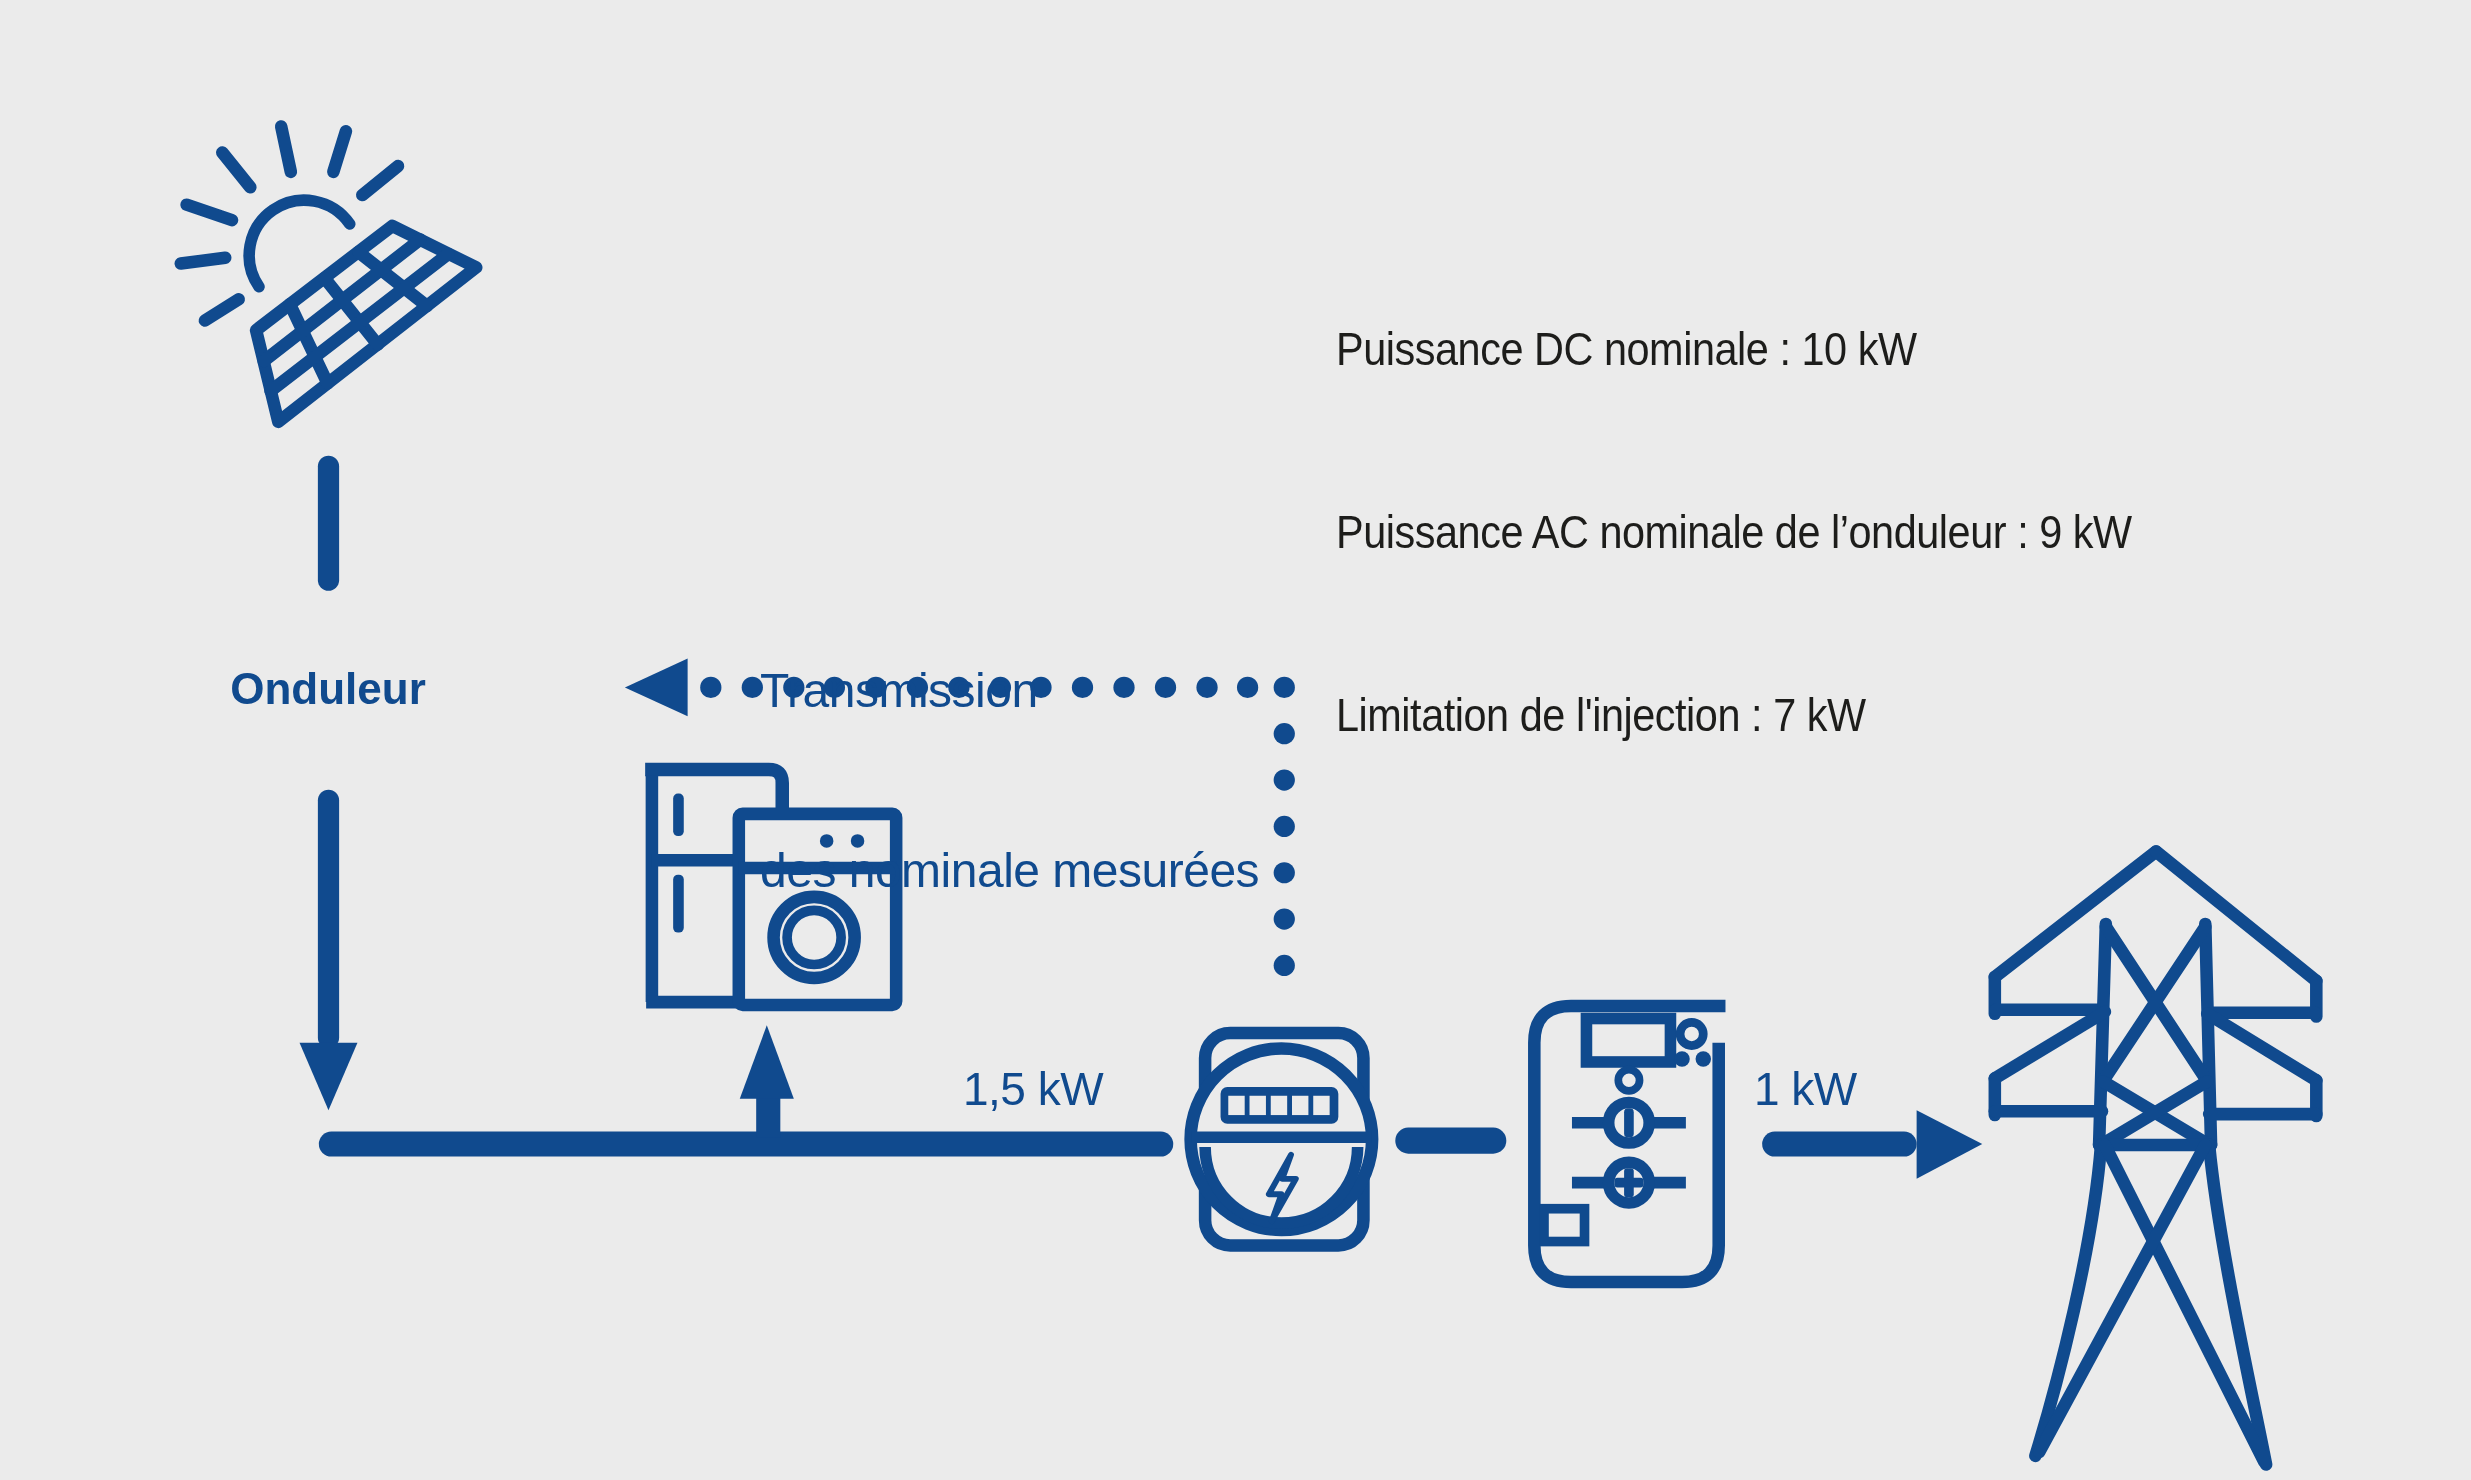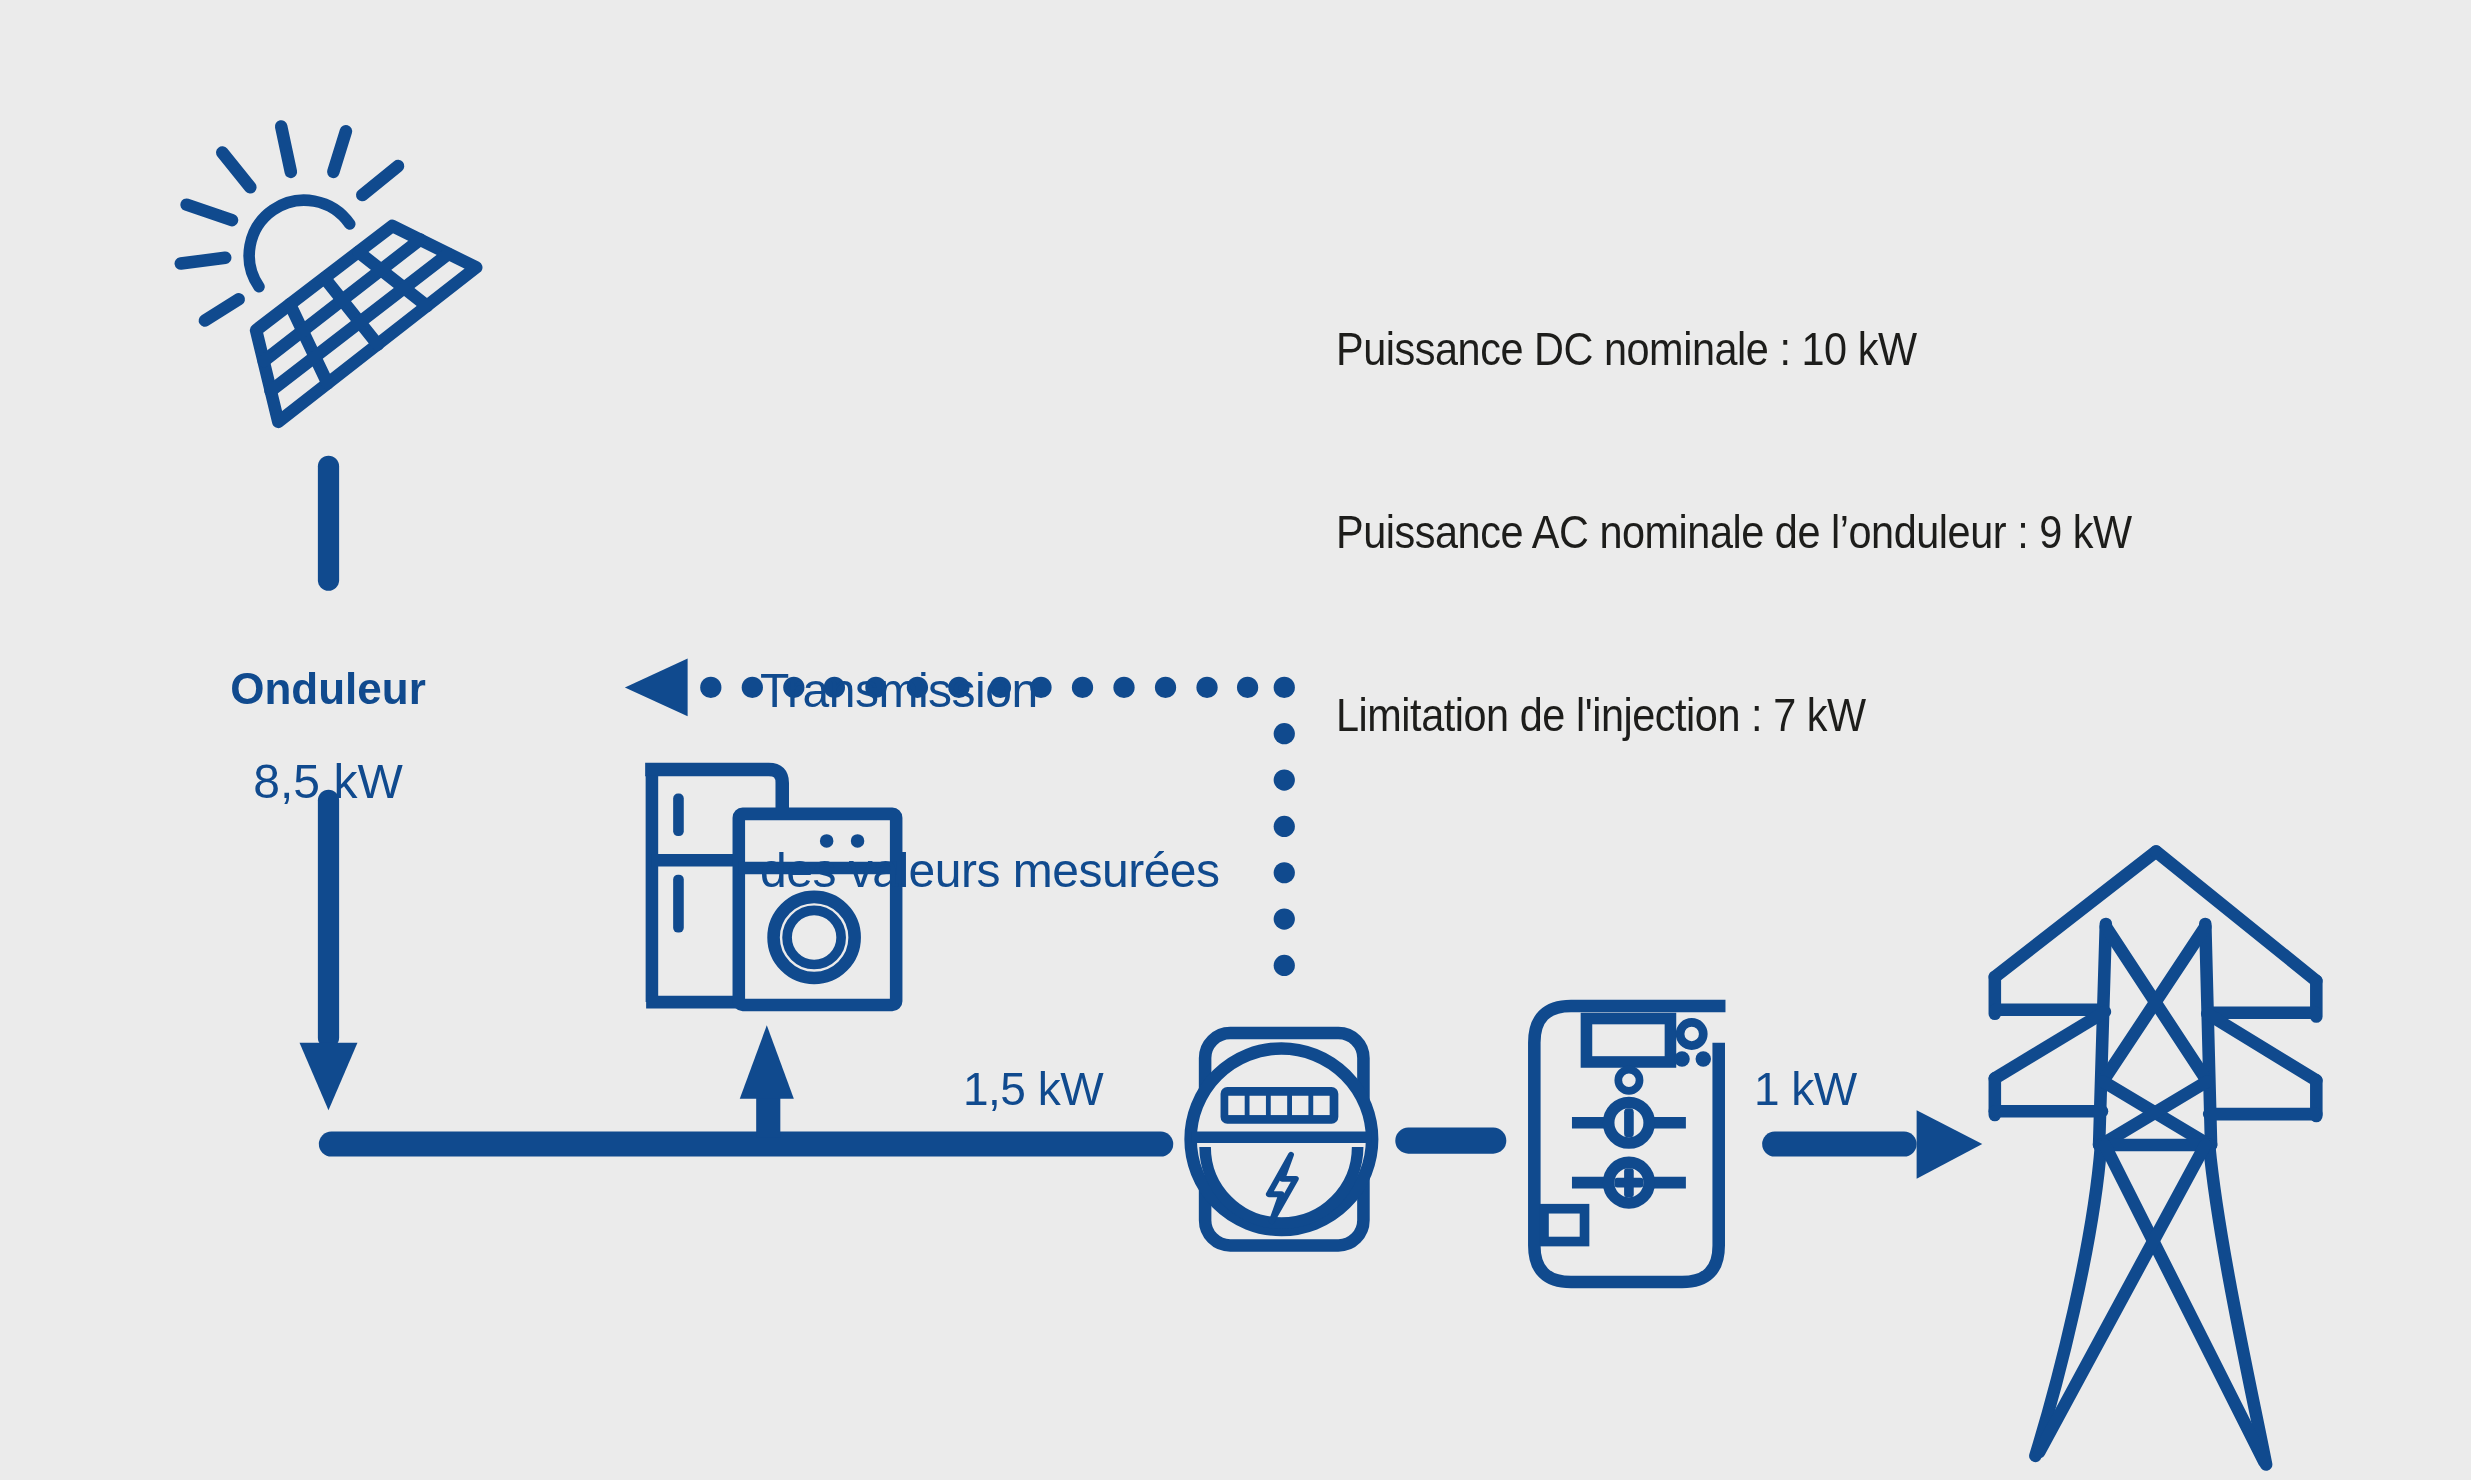--- a/index.html
+++ b/index.html
@@ -198,26 +198,25 @@
   </svg>
 
   <div class="txt info">
     <div>Puissance DC nominale : 10 kW</div>
     <div>Puissance AC nominale de l’onduleur : 9 kW</div>
     <div>Limitation de l'injection : 7 kW</div>
   </div>
 
   <div class="txt transmission">
     <div>Transmission</div>
-    <div>des valeurs mesurées</div>
+    <div>des nominale mesurées</div>
   </div>
 
   <div class="txt inverter">
     <div class="title">Onduleur</div>
-    <div class="power">8,5 kW</div>
   </div>
 
   <div class="txt flow-label label-consumption">1,5 kW</div>
 
   <div class="txt flow-label label-injection">1 kW</div>
 
 </div>
 
 
 </body></html>

